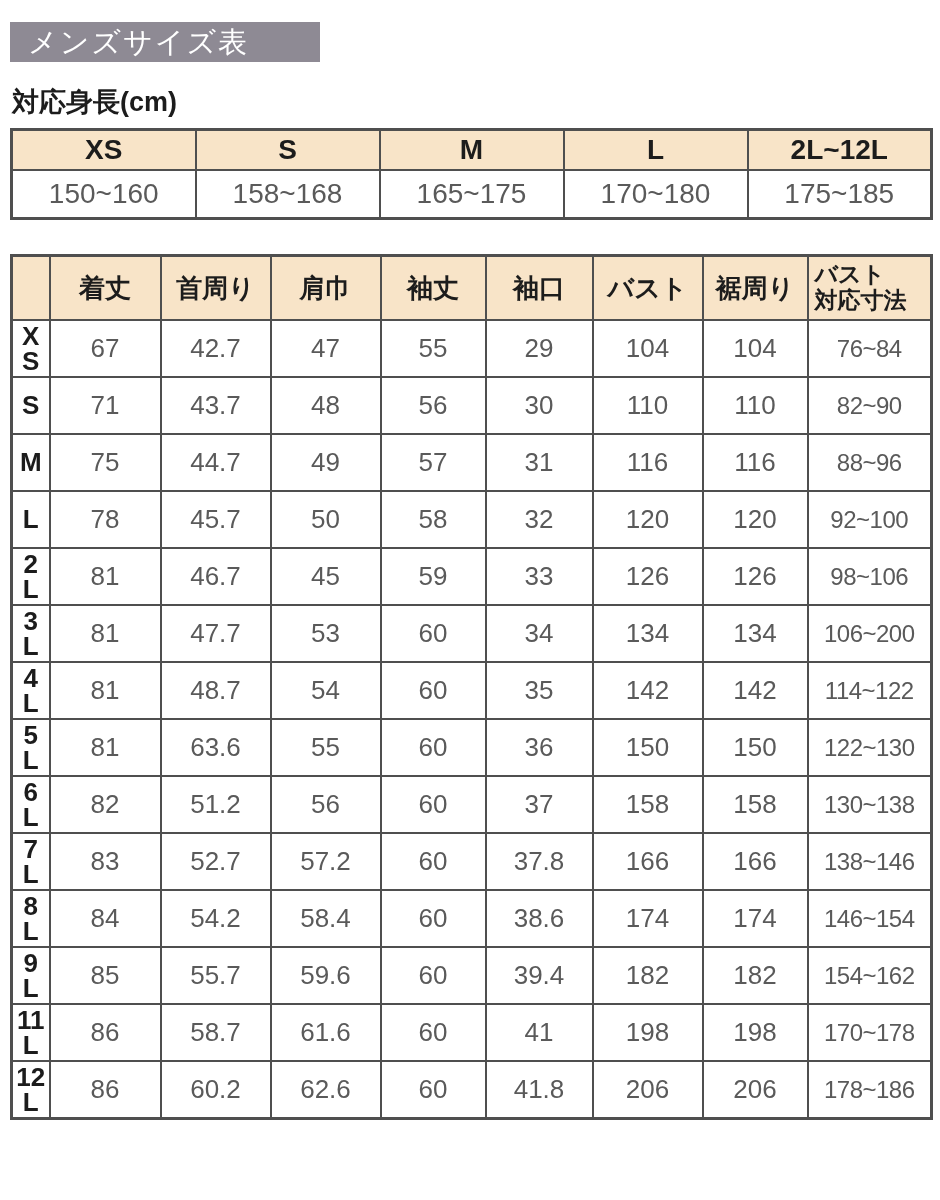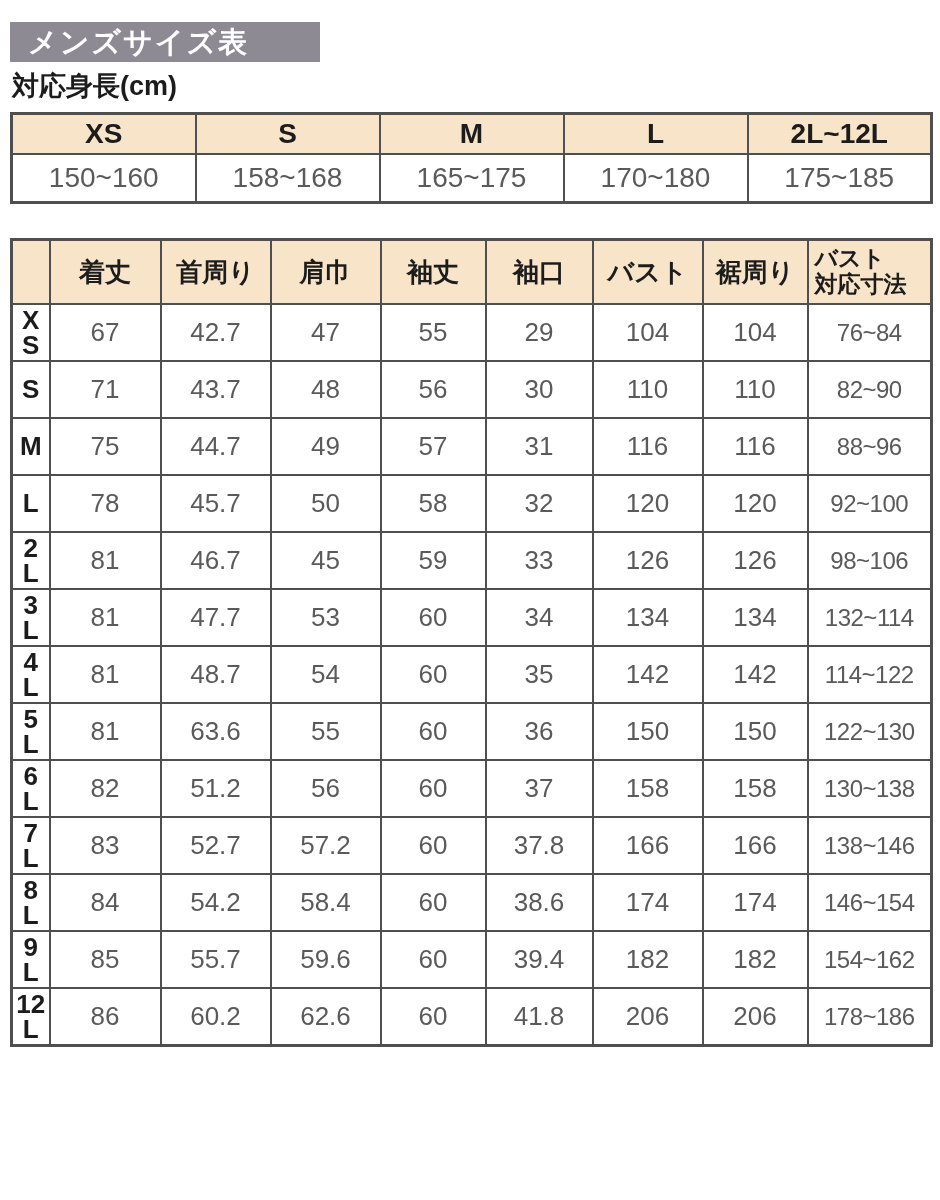--- a/index.html
+++ b/index.html
@@ -11,26 +11,26 @@
     font-family: "Liberation Sans", sans-serif;
   }
   .title-bar {
     margin: 22px 0 0 10px;
     width: 292px;
     height: 40px;
     padding-left: 18px;
     background: var(--title-bg, #8e8a94);
     color: var(--title-text, #ffffff);
     font-size: 29px;
-    font-weight: bold;
+    font-weight: normal;
     line-height: 40px;
     letter-spacing: 2px;
   }
   .subtitle {
-    margin: 6px 0 8px 12px;
+    margin: 22px 0 8px 12px;
     font-size: 27px;
     font-weight: bold;
     color: var(--label-text, #1c1c1c);
   }
   table {
     border-collapse: collapse;
     table-layout: fixed;
     margin-left: 10px;
     border: 3px solid var(--border, #4f4f4f);
   }
@@ -213,21 +213,21 @@
       <tr>
         <th>3
 L</th>
         <td>81</td>
         <td>47.7</td>
         <td>53</td>
         <td>60</td>
         <td>34</td>
         <td>134</td>
         <td>134</td>
-        <td>132~114</td>
+        <td>106~200</td>
       </tr>
       <tr>
         <th>4
 L</th>
         <td>81</td>
         <td>48.7</td>
         <td>54</td>
         <td>60</td>
         <td>35</td>
         <td>142</td>
@@ -288,20 +288,32 @@
         <td>85</td>
         <td>55.7</td>
         <td>59.6</td>
         <td>60</td>
         <td>39.4</td>
         <td>182</td>
         <td>182</td>
         <td>154~162</td>
       </tr>
       <tr>
+        <th>11
+L</th>
+        <td>86</td>
+        <td>58.7</td>
+        <td>61.6</td>
+        <td>60</td>
+        <td>41</td>
+        <td>198</td>
+        <td>198</td>
+        <td>170~178</td>
+      </tr>
+      <tr>
         <th>12
 L</th>
         <td>86</td>
         <td>60.2</td>
         <td>62.6</td>
         <td>60</td>
         <td>41.8</td>
         <td>206</td>
         <td>206</td>
         <td>178~186</td>

